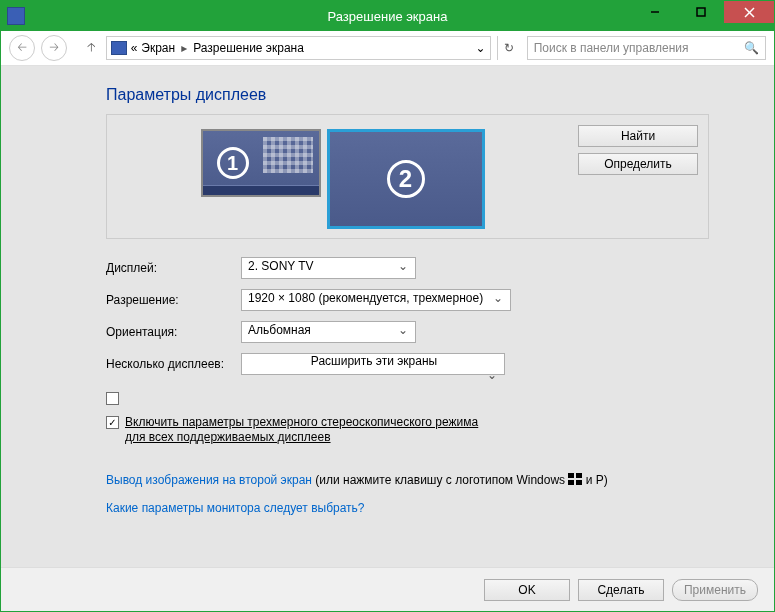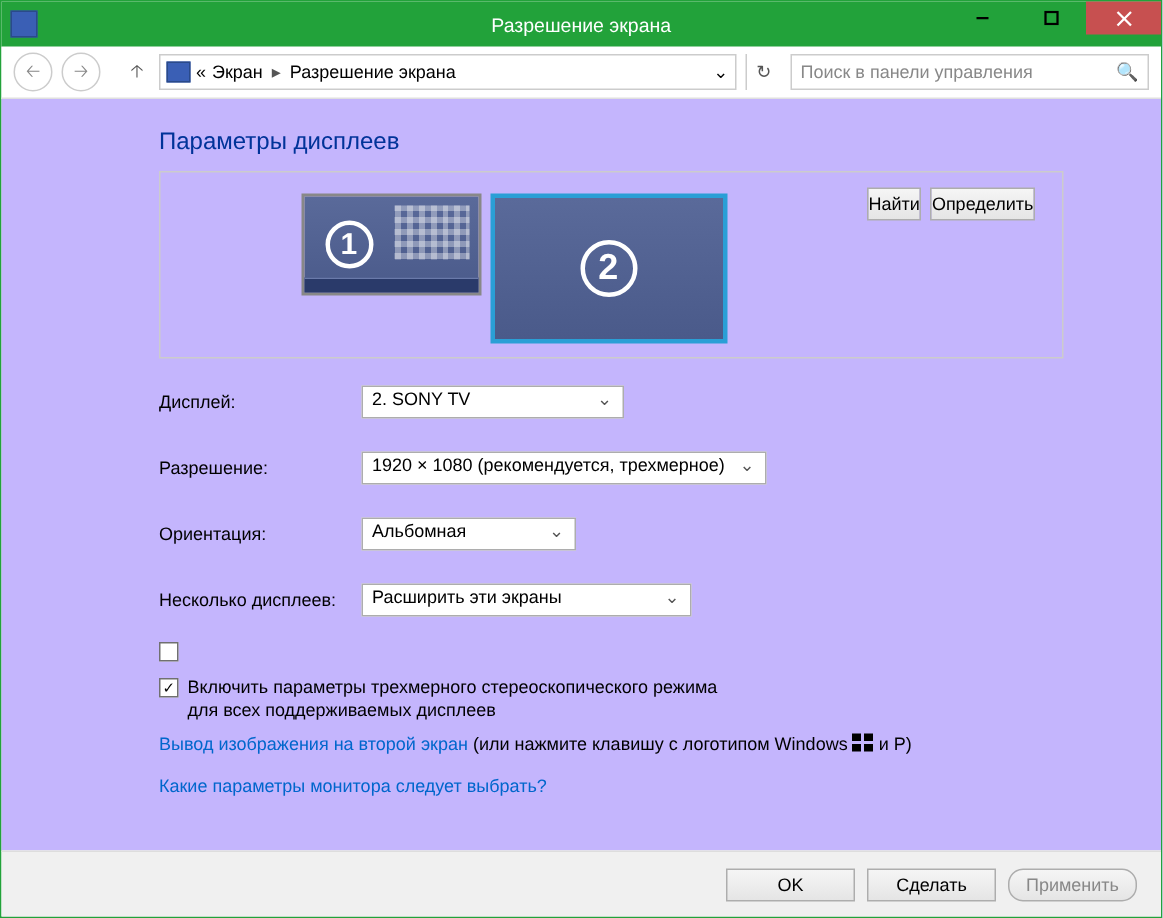--- a/index.html
+++ b/index.html
@@ -18,54 +18,54 @@
 .nav-up { color: #555; padding: 0 4px; }
 .breadcrumb { display: flex; align-items: center; gap: 4px; border: 1px solid #ccc; height: 24px; padding: 0 4px; flex: 0 0 385px; }
 .breadcrumb .bc-icon { width: 16px; height: 14px; background: #3a5fb5; border: 1px solid #2a4a8a; }
 .breadcrumb span { color: #000; }
 .breadcrumb .sep { color: #555; padding: 0 2px; }
 .bc-dd { margin-left: auto; color: #555; }
 .refresh { width: 24px; height: 24px; display: flex; align-items: center; justify-content: center; color: #555; border-left: 1px solid #ccc; }
 .search { border: 1px solid #ccc; height: 24px; flex: 1; display: flex; align-items: center; padding: 0 6px; color: #888; text-align: center; }
 .search .mag { margin-left: auto; color: #555; }
 
-.content { flex: 1; padding: 20px 65px 10px 105px; background: #c4b5fd; overflow: hidden; }
+.content { flex: 1; padding: 20px 65px 10px 105px; background: #e5e5e5; overflow: hidden; }
 .heading { color: #003399; font-size: 16px; font-weight: normal; margin-bottom: 10px; }
 
 .display-box { border: 1px solid #ccc; height: 125px; display: flex; padding: 10px; position: relative; }
 .monitors { flex: 1; display: flex; align-items: flex-start; justify-content: center; gap: 6px; position: relative; padding-top: 4px; }
 .mon { background: #4a5a8a; border: 2px solid #888; position: relative; display: flex; align-items: center; justify-content: center; }
 .mon.m1 { width: 120px; height: 68px; background: linear-gradient(#5a6a9a, #4a5a8a); }
 .mon.m1::after { content:""; position:absolute; right:6px; top:6px; width:50px; height:36px; background: repeating-linear-gradient(to right, rgba(255,255,255,0.35) 0 4px, transparent 4px 8px), repeating-linear-gradient(to bottom, rgba(255,255,255,0.35) 0 4px, transparent 4px 8px); }
 .mon.m1 .taskbar { position:absolute; bottom:0; left:0; right:0; height:10px; background:#2a3a6a; border-top:1px solid #6a7aaa; }
 .mon.m2 { width: 158px; height: 100px; border: 3px solid #2a9fd6; background: linear-gradient(#5a6a9a, #4a5a8a); }
 .mon .num { width: 38px; height: 38px; border: 3px solid #fff; border-radius: 50%; color: #fff; font-size: 24px; font-weight: bold; display: flex; align-items: center; justify-content: center; }
 .mon.m1 .num { width: 32px; height: 32px; font-size: 20px; position:absolute; left:14px; top:16px; }
-.side-btns { width: 130px; display: flex; flex-direction: row; gap: 6px; padding-left: 10px; text-align: right; }
+.side-btns { width: 130px; display: flex; flex-direction: column; gap: 6px; padding-left: 10px; text-align: right; }
 .btn { height: 22px; border: 1px solid #adadad; background: linear-gradient(#f5f5f5, #e5e5e5); font-size: 12px; display: flex; align-items: center; justify-content: center; cursor: default; }
 
-.form { margin-top: 18px; display: grid; grid-template-columns: 135px auto; row-gap: 22px; align-items: center; }
+.form { margin-top: 18px; display: grid; grid-template-columns: 135px auto; row-gap: 10px; align-items: center; }
 .form label { font-size: 12px; }
 .select { border: 1px solid #adadad; height: 22px; background: #fff; display: flex; align-items: center; padding: 0 4px 4px 6px; font-size: 12px; }
 .select .dd { margin-left: auto; width: 16px; text-align: center; color: #555; }
 .sel-d { width: 175px; }
 .sel-r { width: 270px; }
-.sel-o { width: 143px; }
-.sel-m { width: 220px; }
+.sel-o { width: 175px; }
+.sel-m { width: 264px; flex-direction: column; }
 
 .checkrow { margin-top: 16px; display: flex; align-items: flex-start; gap: 6px; }
 .checkrow.second { margin-top: 10px; }
 .checkbox { width: 13px; height: 13px; border: 1px solid #707070; margin-top: 1px; flex-shrink: 0; display: flex; align-items: center; justify-content: center; font-size: 10px; background:#fff; }
 .checkrow .lbl { font-size: 12px; line-height: 15px; }
 .advanced-row { display:flex; align-items:flex-start; }
 .advanced-row .txt { flex:1; }
 .link { color: #0066cc; font-size: 12px; cursor: pointer; }
 .advanced-link { margin-left: 20px; white-space: nowrap; margin-top: 8px; }
 
-.proj-row { margin-top: 8px; font-size: 12px; }
+.proj-row { margin-top: 28px; font-size: 12px; }
 .proj-row .link { }
 .winkey { display: inline-block; width: 14px; height: 12px; position: relative; vertical-align: -1px; }
 .winkey::before { content:""; position:absolute; inset:0; background:
   linear-gradient(#000,#000) 0 0/6px 5px no-repeat,
   linear-gradient(#000,#000) 8px 0/6px 5px no-repeat,
   linear-gradient(#000,#000) 0 7px/6px 5px no-repeat,
   linear-gradient(#000,#000) 8px 7px/6px 5px no-repeat; }
 
 .links-block { margin-top: 14px; display: flex; flex-direction: column; gap: 12px; }
 .footer { height: 44px; background: #f0f0f0; border-top: 1px solid #ddd; display: flex; align-items: center; justify-content: flex-end; padding: 0 16px; gap: 8px; }
@@ -164,21 +164,21 @@
       </div>
     </div>
 
     <div class="checkrow">
       <div class="checkbox"></div>
     </div>
 
     <div class="checkrow second advanced-row">
       <div class="checkbox">✓</div>
       <div class="txt" style="display:flex; align-items:flex-start;">
-        <div class="lbl" style="max-width:360px;">Включить параметры трехмерного стереоскопического режима для всех поддерживаемых дисплеев</div>
+        <div class="lbl" style="max-width:360px;text-decoration:underline;">Включить параметры трехмерного стереоскопического режима для всех поддерживаемых дисплеев</div>
       </div>
     </div>
 
     <div class="proj-row">
       <span class="link">Вывод изображения на второй экран</span><span> (или нажмите клавишу с логотипом Windows </span><span class="winkey"></span><span> и P)</span>
     </div>
 
     <div class="links-block">
       <div class="link">Какие параметры монитора следует выбрать?</div>
     </div>

